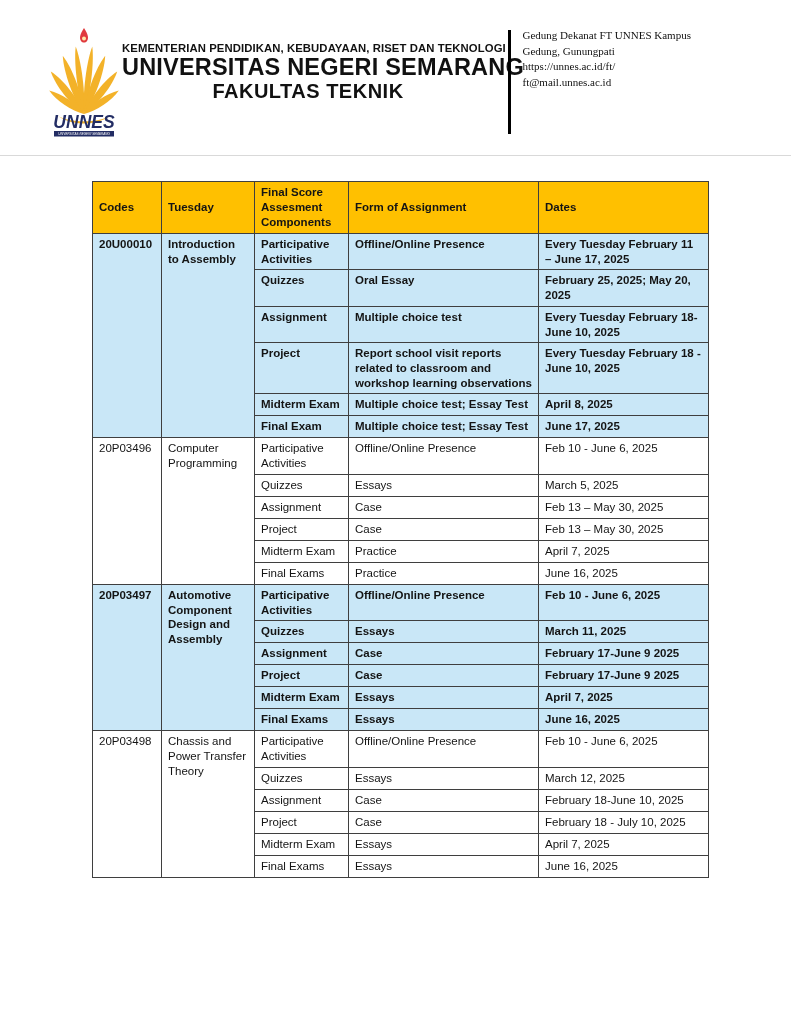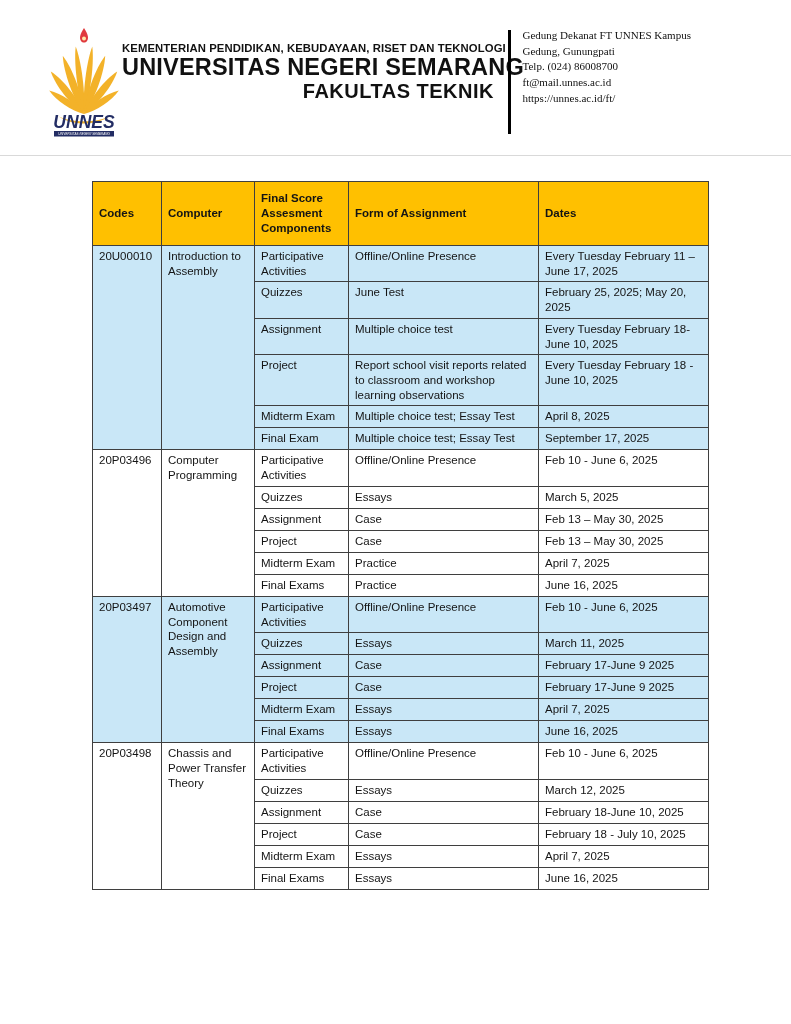--- a/index.html
+++ b/index.html
@@ -18,21 +18,21 @@
     font-family:"Liberation Sans","DejaVu Sans",sans-serif;color:#111;
   }
   
   .letterhead{
     display:flex;align-items:flex-start;
     padding:26px 30px 0 46px;
   }
   .logo-wrap{width:76px;flex:0 0 76px;font-style:italic;}
   .lh-center{
     width:372px;flex:0 0 372px;
-    text-align:right;padding-top:16px;
+    text-align:center;padding-top:16px;
   }
   .ministry{font-size:11.3px;font-weight:bold;letter-spacing:0.1px;white-space:nowrap;}
   .university{font-size:23.5px;font-weight:bold;letter-spacing:0.2px;line-height:1.08;margin-top:1px;white-space:nowrap;}
   .faculty{font-size:20px;font-weight:bold;letter-spacing:0.5px;line-height:1.15;}
   .lh-divider{
     width:2.5px;height:104px;background:#000;flex:0 0 2.5px;
     margin:4px 12px 0 14px;
   }
   .contact{font-size:11px;line-height:1.43;padding-top:2px;font-family:Liberation Serif, serif;}
   .lh-rule{border:none;border-top:1px solid var(--rule);margin:13px 0 0 0;width:100%;}
@@ -45,25 +45,25 @@
     border:1.5px solid var(--border);
   }
   table.assess th, table.assess td{
     border:1px solid var(--border);
     padding:3px 6px;
     overflow:hidden;
   }
   table.assess thead th{
     background:var(--header-bg);
     font-weight:bold;text-align:left;vertical-align:middle;
-    height:64px;
+    height:52px;
   }
   table.assess td{vertical-align:top;height:22px;}
   td.code-cell, td.subject-cell{vertical-align:middle;}
-  tbody.hl td{background:var(--highlight-bg);}
+  tbody.hl td{background:var(--highlight-bg);font-weight:bold;}
   .col-codes{width:69px;} .col-subjects{width:93px;} .col-comp{width:94px;}
   .col-form{width:190px;} .col-dates{width:170px;}
 
   
   .logo-acronym{font-family:"Liberation Sans","DejaVu Sans",sans-serif;font-weight:bold;}
 </style>
 </head>
 <body>
 
 <div class="letterhead">
@@ -116,78 +116,77 @@
     <div class="ministry">KEMENTERIAN PENDIDIKAN, KEBUDAYAAN, RISET DAN TEKNOLOGI</div>
     <div class="university">UNIVERSITAS NEGERI SEMARANG</div>
     <div class="faculty">FAKULTAS TEKNIK</div>
   </div>
 
   <div class="lh-divider"></div>
 
   <div class="contact">
     <div>Gedung Dekanat FT UNNES Kampus</div>
     <div>Gedung, Gunungpati</div>
-    <div>Telp. (024) 86008700</div>
+    <div>https://unnes.ac.id/ft/</div>
     <div>ft@mail.unnes.ac.id</div>
-    <div>https://unnes.ac.id/ft/</div>
   </div>
 </div>
 
 <hr class="lh-rule">
 
 <table class="assess">
   <colgroup>
     <col class="col-codes">
       <col class="col-subjects">
       <col class="col-comp">
     <col class="col-form">
       <col class="col-dates">
   </colgroup>
   <thead>
     <tr>
       <th>Codes</th>
-      <th>Computer</th>
+      <th>Tuesday</th>
       <th>Final Score Assesment Components</th>
       <th>Form of Assignment</th>
       <th>Dates</th>
     </tr>
   </thead>
 
 <tbody class="group hl">
       <tr>
         <td class="code-cell" rowspan="6">20U00010</td>
         <td class="subject-cell" rowspan="6">Introduction to Assembly</td>
         <td class="component-cell">Participative Activities</td>
         <td class="form-cell">Offline/Online Presence</td>
         <td class="dates-cell">Every Tuesday February 11 – June 17, 2025</td>
       </tr>
       <tr>
         <td class="component-cell">Quizzes</td>
-        <td class="form-cell">June Test</td>
+        <td class="form-cell">Oral Essay</td>
         <td class="dates-cell">February 25, 2025; May 20, 2025</td>
       </tr>
       <tr>
         <td class="component-cell">Assignment</td>
         <td class="form-cell">Multiple choice test</td>
         <td class="dates-cell">Every Tuesday February 18- June 10, 2025</td>
       </tr>
       <tr>
         <td class="component-cell">Project</td>
         <td class="form-cell">Report school visit reports related to classroom and workshop learning observations</td>
         <td class="dates-cell">Every Tuesday February 18 - June 10, 2025</td>
       </tr>
       <tr>
         <td class="component-cell">Midterm Exam</td>
         <td class="form-cell">Multiple choice test; Essay Test</td>
         <td class="dates-cell">April 8, 2025</td>
       </tr>
       <tr>
         <td class="component-cell">Final Exam</td>
         <td class="form-cell">Multiple choice test; Essay Test</td>
-        <td class="dates-cell">September 17, 2025</td>
+        <td class="dates-cell">June 17, 2025</td>
       </tr>
     </tbody>
     <tbody class="group">
       <tr>
         <td class="code-cell" rowspan="6">20P03496</td>
         <td class="subject-cell" rowspan="6">Computer Programming</td>
         <td class="component-cell">Participative Activities</td>
         <td class="form-cell">Offline/Online Presence</td>
         <td class="dates-cell">Feb 10 - June 6, 2025</td>
       </tr>

